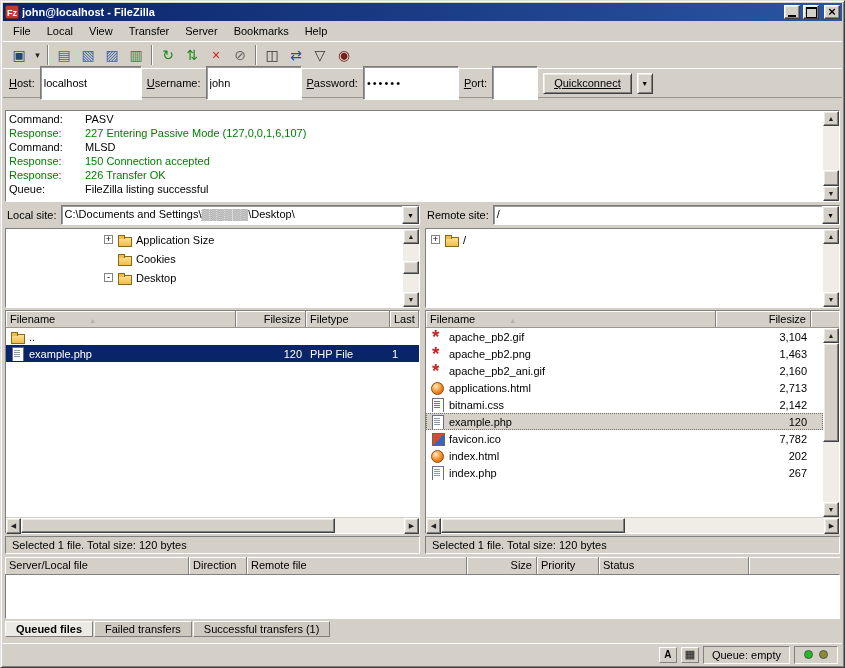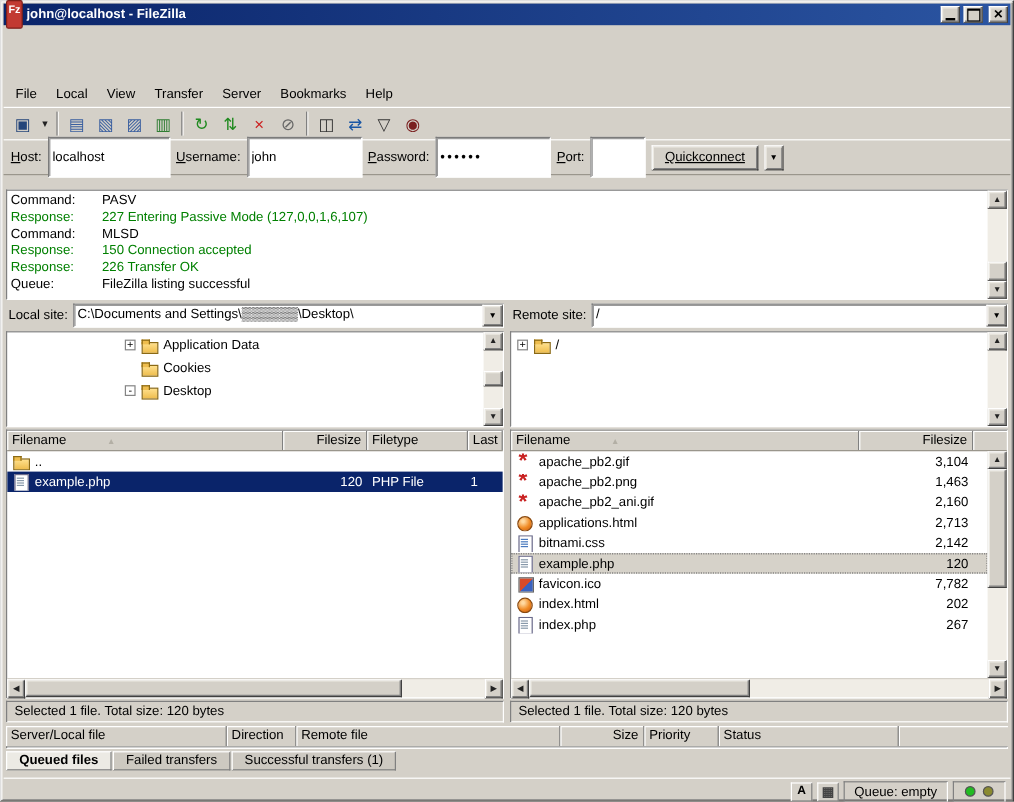--- a/index.html
+++ b/index.html
@@ -7,35 +7,35 @@
   body { font: 11px "Liberation Sans", sans-serif; color:#000; background:#808080; overflow:hidden; }
 
   .window { width:845px; height:668px; background:#d4d0c8; padding:2px;
     border:1px solid; border-color:#dfdfdf #404040 #404040 #dfdfdf;
     box-shadow: inset 1px 1px 0 #ffffff, inset -1px -1px 0 #808080;
     display:flex; flex-direction:column; }
 
   
   .titlebar { height:18px; flex:none; background:linear-gradient(90deg,#0a246a,#2b55a2);
     display:flex; align-items:center; padding:0 2px; gap:3px; }
-  .app-icon { width:14px; height:24px; background:#c23a32; color:#fff; font-weight:bold;
+  .app-icon { width:14px; height:14px; background:#c23a32; color:#fff; font-weight:bold;
     font-size:9px; line-height:14px; text-align:center; border-radius:2px; flex:none;
     border:1px solid #7d1f1a; }
   .title { color:#fff; font-weight:bold; flex:1; white-space:nowrap; overflow:hidden; }
   .winbtn { width:16px; height:14px; background:#d4d0c8; flex:none;
     border:1px solid; border-color:#fff #404040 #404040 #fff;
     box-shadow: inset -1px -1px 0 #808080, inset 1px 1px 0 #ece9e2;
     display:flex; align-items:center; justify-content:center; }
   .wb-min::before { content:""; width:8px; height:2px; background:#000; position:relative; top:4px; }
   .wb-max::before { content:""; width:9px; height:8px; border:1px solid #000; border-top:2px solid #000; }
   .wb-close { margin-left:2px; }
   .wb-close::before { content:"×"; font-size:13px; font-weight:bold; line-height:10px; }
 
   
-  .menubar { height:20px; flex:none; display:flex; align-items:center; padding:0 2px;margin-top:48px; }
+  .menubar { height:20px; flex:none; display:flex; align-items:center; padding:0 2px; }
   .menu-item { padding:3px 8px; }
   .toolbar { height:27px; flex:none; display:flex; align-items:center; padding:0 4px; border-top:1px solid #fff; }
   .tbtn { width:24px; height:22px; display:flex; align-items:center; justify-content:center; border:1px solid transparent; }
   .tbtn .tglyph { font-size:14px; line-height:1; }
   .tbtn.narrow { width:13px; } .tbtn.narrow .tglyph { font-size:9px; }
   .tsep { width:2px; height:20px; margin:0 3px; border-left:1px solid #808080; border-right:1px solid #fff; }
 
   
   .quickconnect { height:30px; flex:none; display:flex; align-items:center; gap:5px; padding:0 6px;
     border-top:1px solid #fff; border-bottom:1px solid #9a968c; }
@@ -341,21 +341,21 @@
   </div>
 
   <div class="trees-row">
     <div class="treebox local">
       <div class="tree-rows local-rows">
 
 
           <div class="tree-row">
             <span class="expander">+</span>
             <span class="ficon icon-folder"></span>
-            <span class="tree-label">Application Data</span>
+            <span class="tree-label">Application Size</span>
           </div>
 
           <div class="tree-row">
             <span class="expander" style="visibility: hidden;"></span>
             <span class="ficon icon-folder"></span>
             <span class="tree-label">Cookies</span>
           </div>
 
           <div class="tree-row">
             <span class="expander">-</span>

